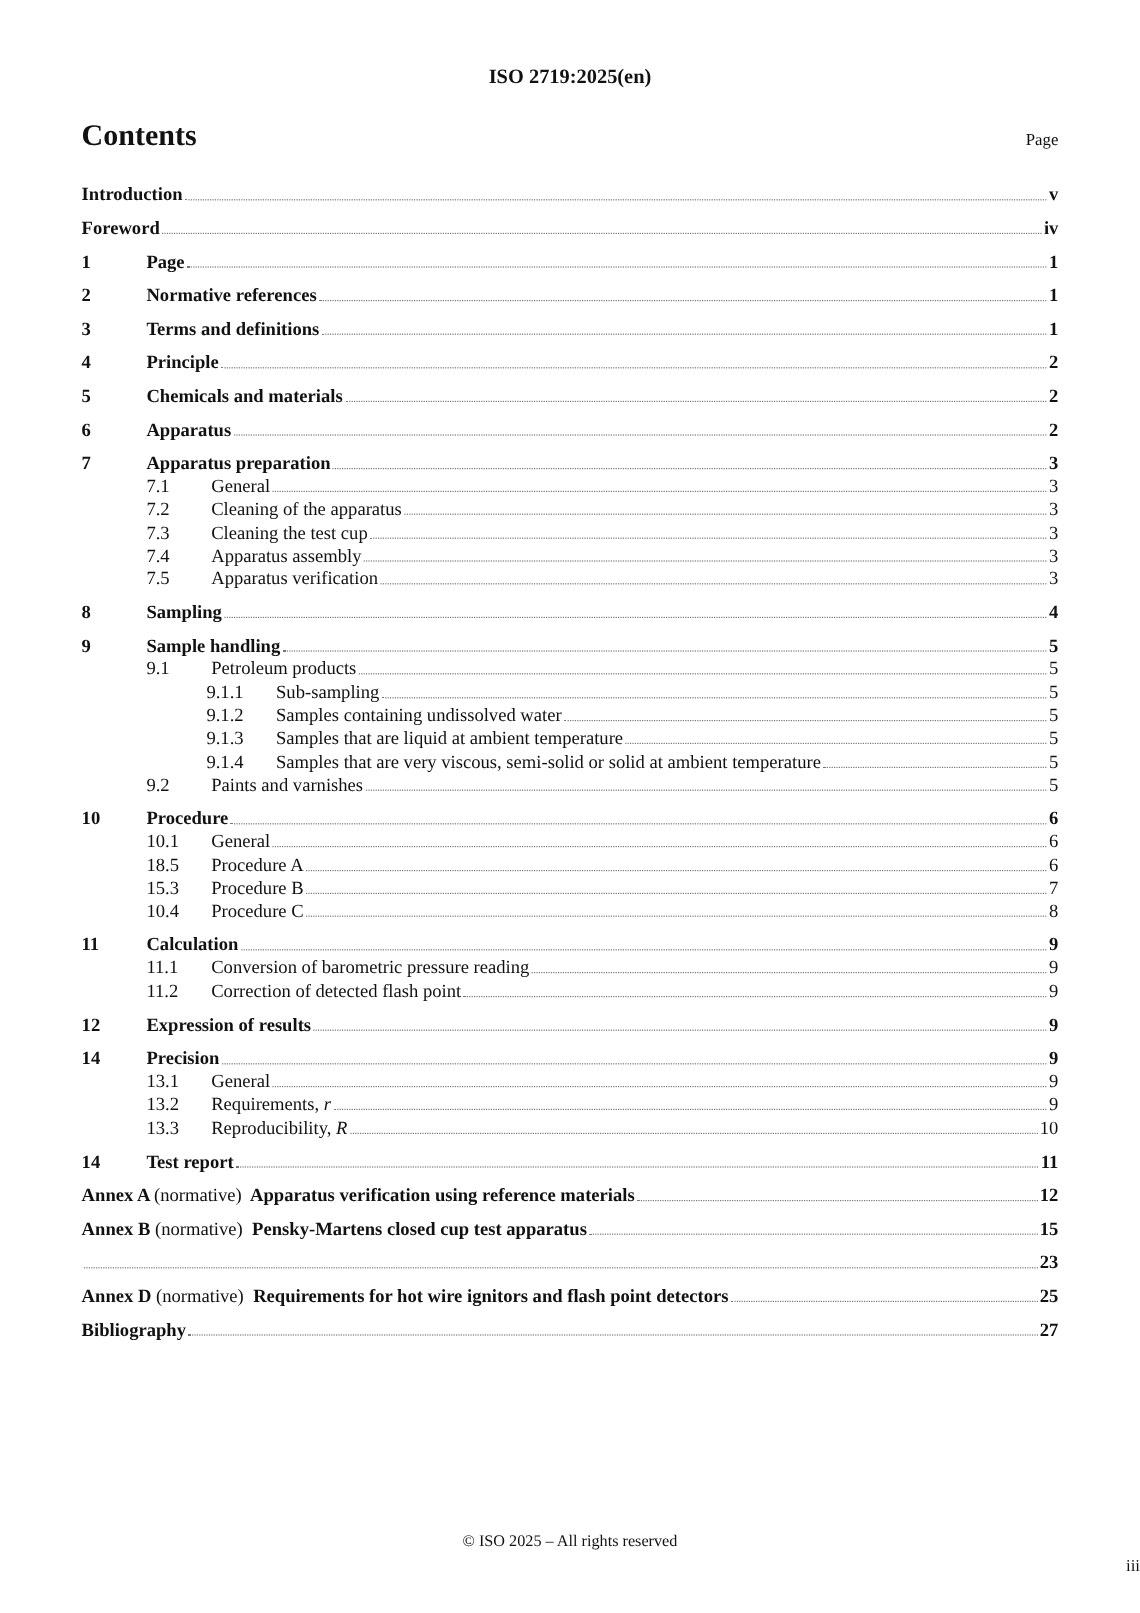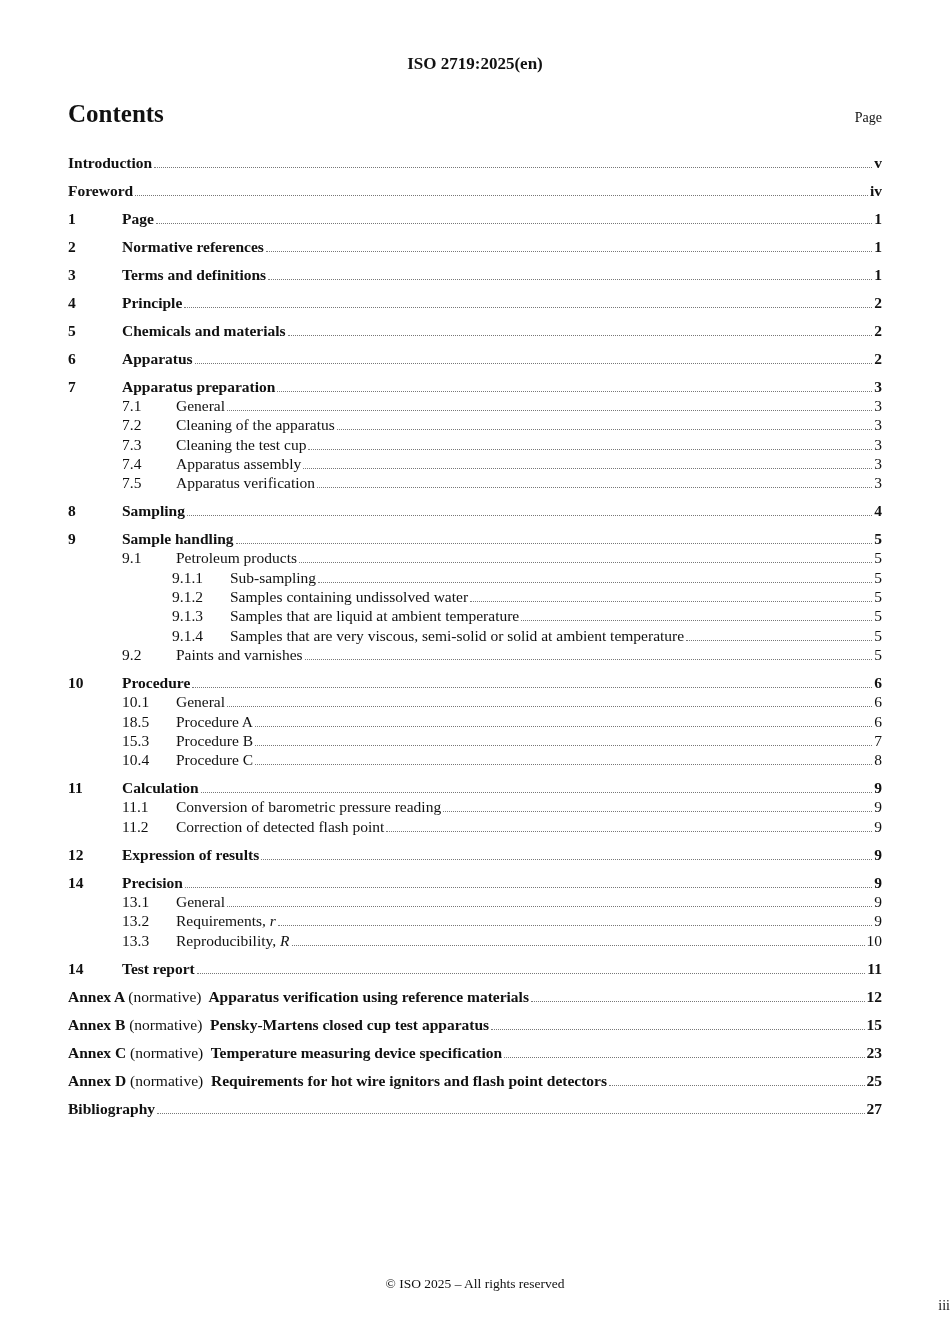--- a/index.html
+++ b/index.html
@@ -249,21 +249,20 @@
       <span class="title"><span class="ann">Annex A</span> <span class="norm">(normative)</span>&nbsp; <span>Apparatus verification using reference materials</span></span>
       <span class="dots"></span>
       <span class="pg">12</span>
     </div>
     <div class="row l1">
       <span class="title"><span class="ann">Annex B</span> <span class="norm">(normative)</span>&nbsp; <span>Pensky-Martens closed cup test apparatus</span></span>
       <span class="dots"></span>
       <span class="pg">15</span>
     </div>
     <div class="row l1">
-      <span class="title"><span class="ann">Annex C</span> <span class="norm">(normative)</span>&nbsp; <span>Temperature measuring device specification</span></span>
       <span class="dots"></span>
       <span class="pg">23</span>
     </div>
     <div class="row l1">
       <span class="title"><span class="ann">Annex D</span> <span class="norm">(normative)</span>&nbsp; <span>Requirements for hot wire ignitors and flash point detectors</span></span>
       <span class="dots"></span>
       <span class="pg">25</span>
     </div>
     <div class="row l1">
       <span class="title"><span>Bibliography</span></span>

